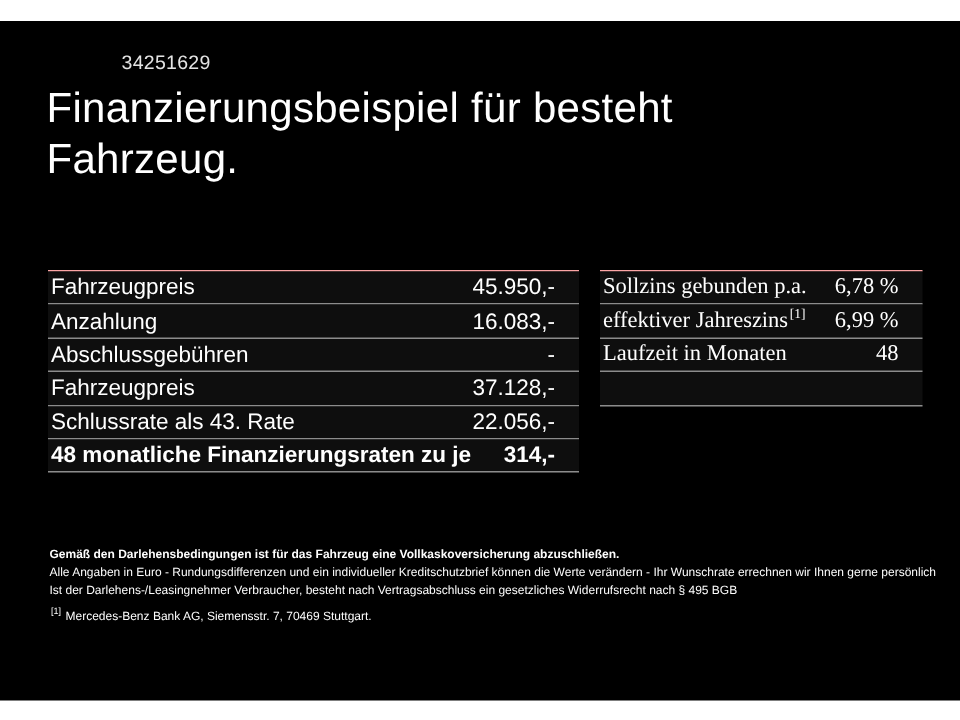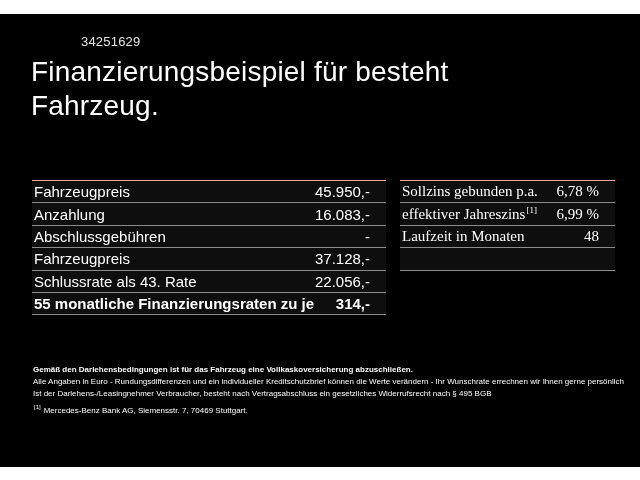--- a/index.html
+++ b/index.html
@@ -82,21 +82,21 @@
       </div>
       <div class="row">
         <span class="cell-label">Fahrzeugpreis</span>
         <span class="cell-value">37.128,-</span>
       </div>
       <div class="row">
         <span class="cell-label">Schlussrate als 43. Rate</span>
         <span class="cell-value">22.056,-</span>
       </div>
       <div class="row bold">
-        <span class="cell-label">55 monatliche Finanzierungsraten zu je</span>
+        <span class="cell-label">48 monatliche Finanzierungsraten zu je</span>
         <span class="cell-value">314,-</span>
       </div>
     </div>
 
     <div class="table table-right">
       <div class="row">
         <span class="cell-label">Sollzins gebunden p.a.</span>
         <span class="cell-value">6,78 %</span>
       </div>
       <div class="row">

